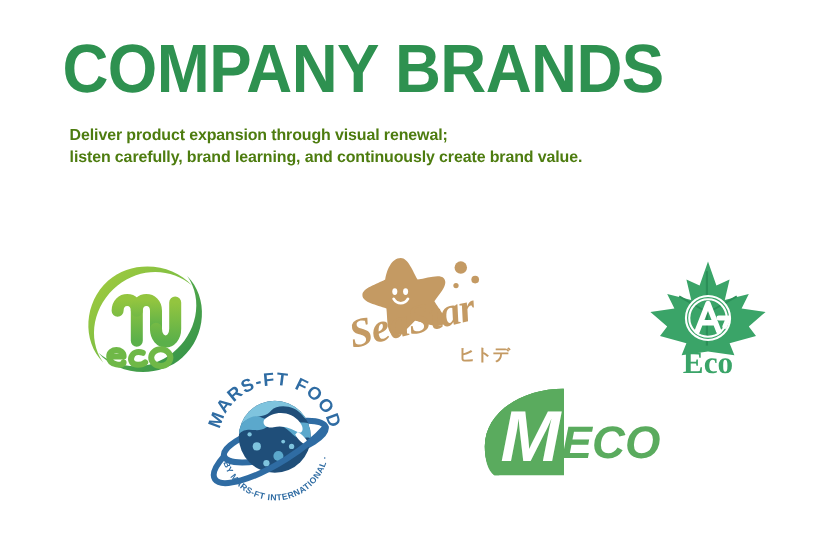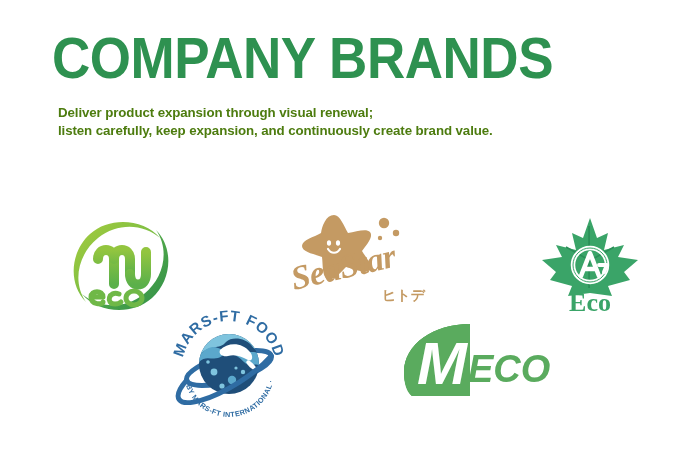--- a/index.html
+++ b/index.html
@@ -66,21 +66,21 @@
 
   .logo-slot svg { display: block; width: 100%; height: 100%; overflow: visible; }
 </style>
 </head>
 <body>
 
 <div id="page-title">COMPANY BRANDS</div>
 
 <div id="page-subtitle">
   <span class="sub-line">Deliver product expansion through visual renewal;</span>
-  <span class="sub-line">listen carefully, keep expansion, and continuously create brand value.</span>
+  <span class="sub-line">listen carefully, brand learning, and continuously create brand value.</span>
 </div>
 
 <div id="logo-wall">
 
   <div class="logo-slot slot-mu">
     <svg viewBox="0 0 118 108">
       <defs>
         <linearGradient id="muGradA" x1="0" y1="0" x2="1" y2="1">
           <stop offset="0" stop-color="#a6cc3d"></stop>
           <stop offset="0.55" stop-color="#7cbe44"></stop>

